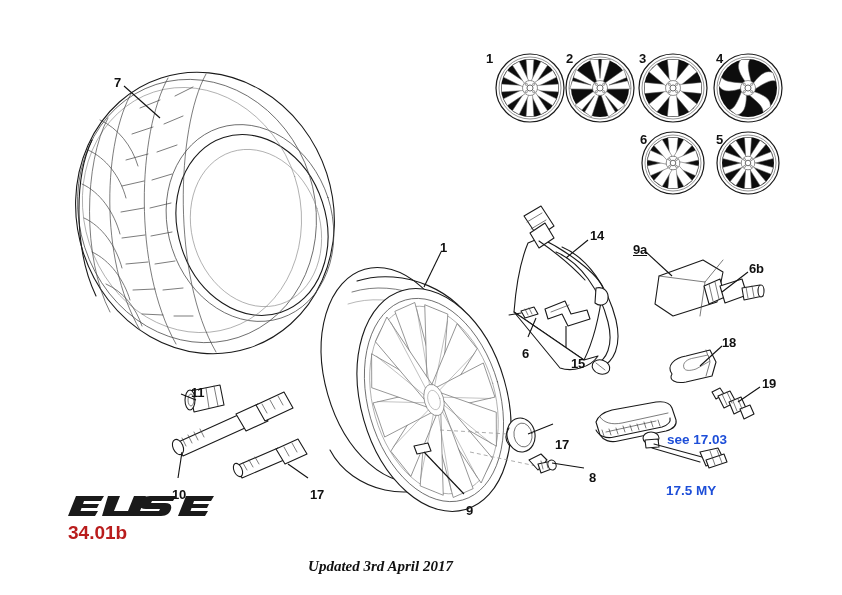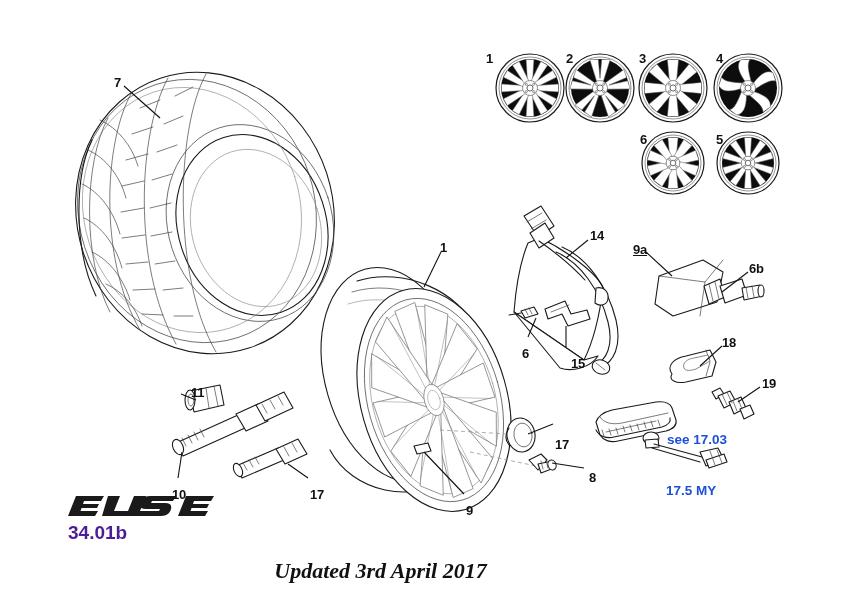--- a/index.html
+++ b/index.html
@@ -37,40 +37,40 @@
     color: #1d4ed8;
     white-space: nowrap;
   }
   #sheet-code {
     position: absolute;
     left: 68px;
     top: 522px;
     font-family: "Liberation Sans", sans-serif;
     font-weight: bold;
     font-size: 19px;
-    color: #4c1d95;
+    color: #b91c1c;
     letter-spacing: 0px;
   }
   #model-logo {
     position: absolute;
     left: 68px;
     top: 492px;
     width: 150px;
     height: 30px;
   }
   #footer-note {
     position: absolute;
     left: 0;
     top: 558px;
     width: 761px;
     text-align: center;
     font-family: "Liberation Serif", serif;
     font-weight: bold;
     font-style: italic;
-    font-size: 22px;
+    font-size: 15px;
     color: #111111;
   }
 </style>
 </head>
 <body>
 
 <svg id="sheet" viewBox="0 0 842 595" xmlns="http://www.w3.org/2000/svg">
   <defs>
     <style>
       .ln   { fill:none; stroke:#1a1a1a; stroke-width:1.1; stroke-linecap:round; stroke-linejoin:round; }

